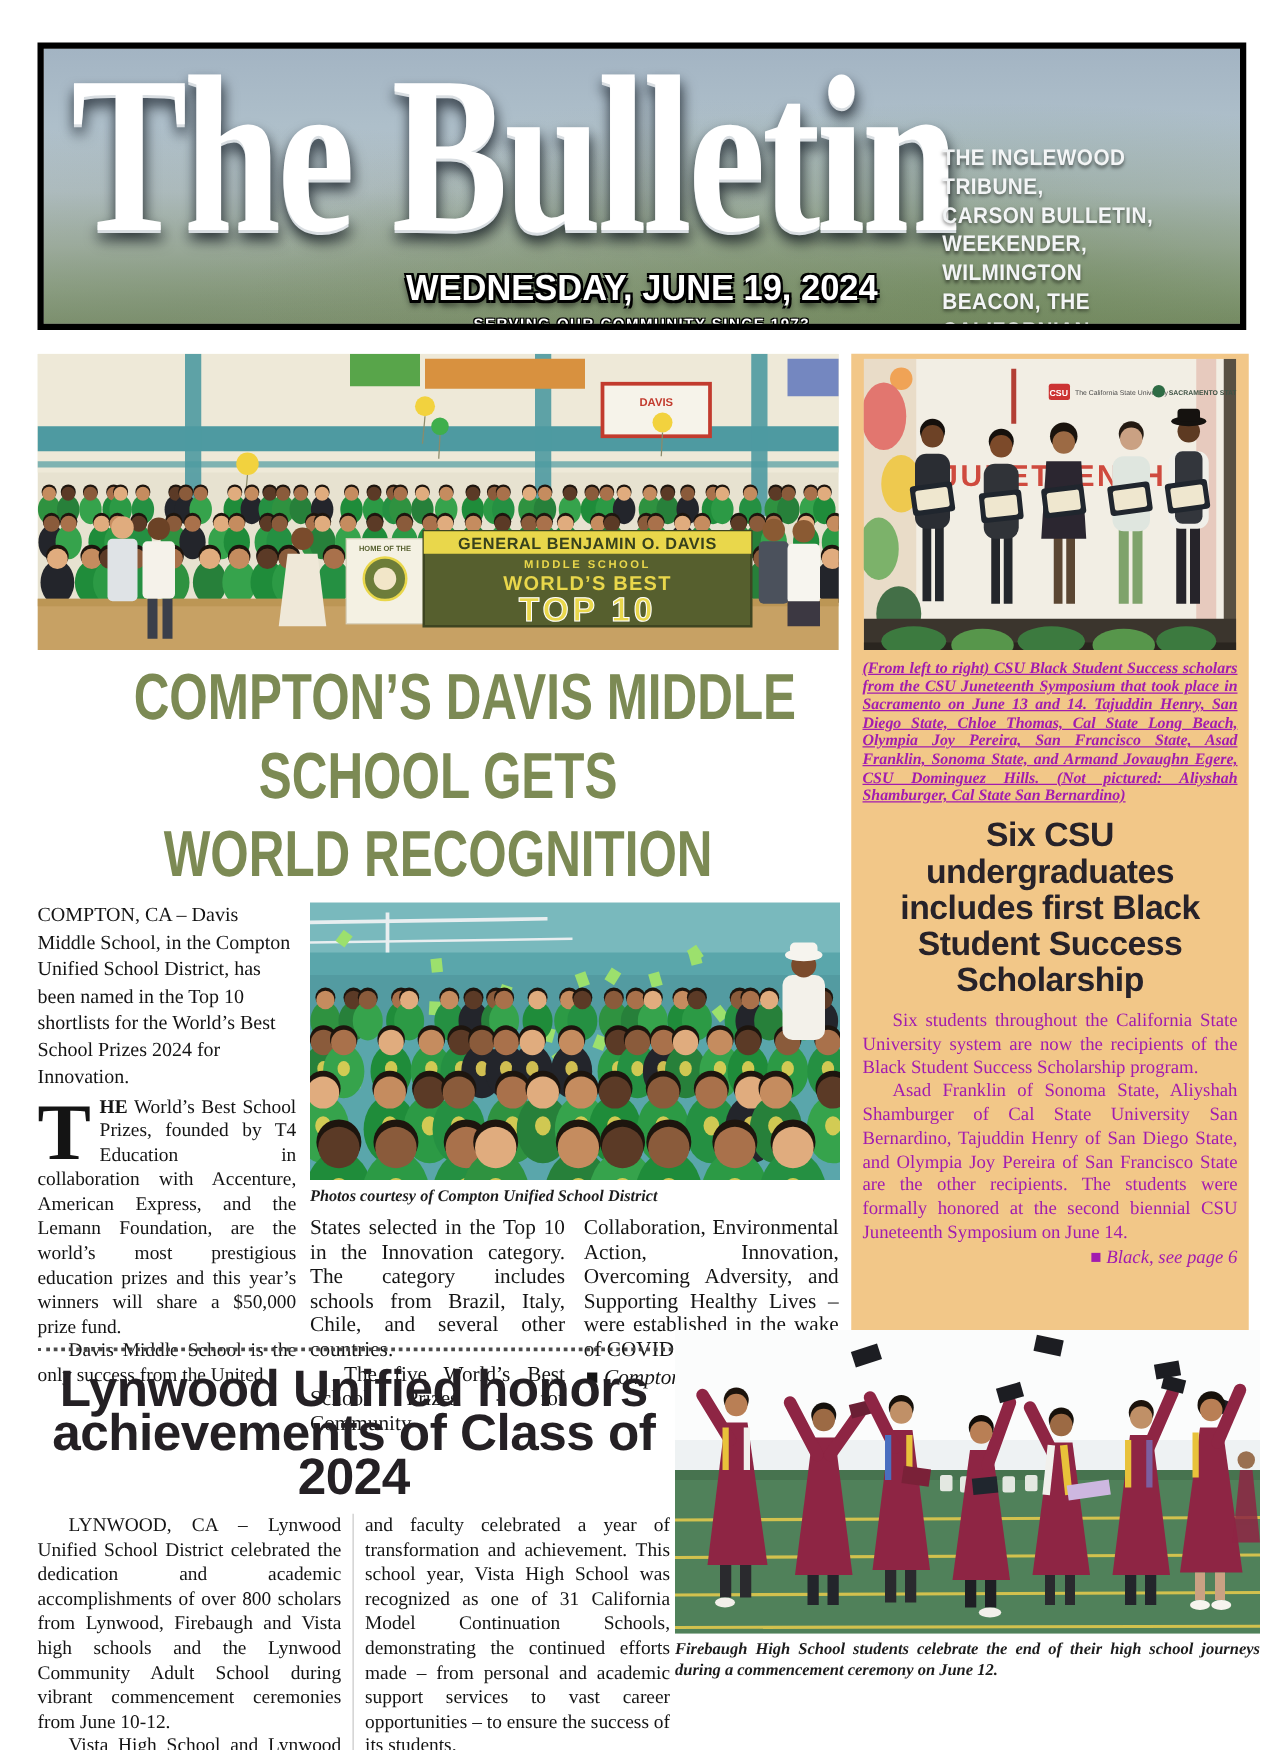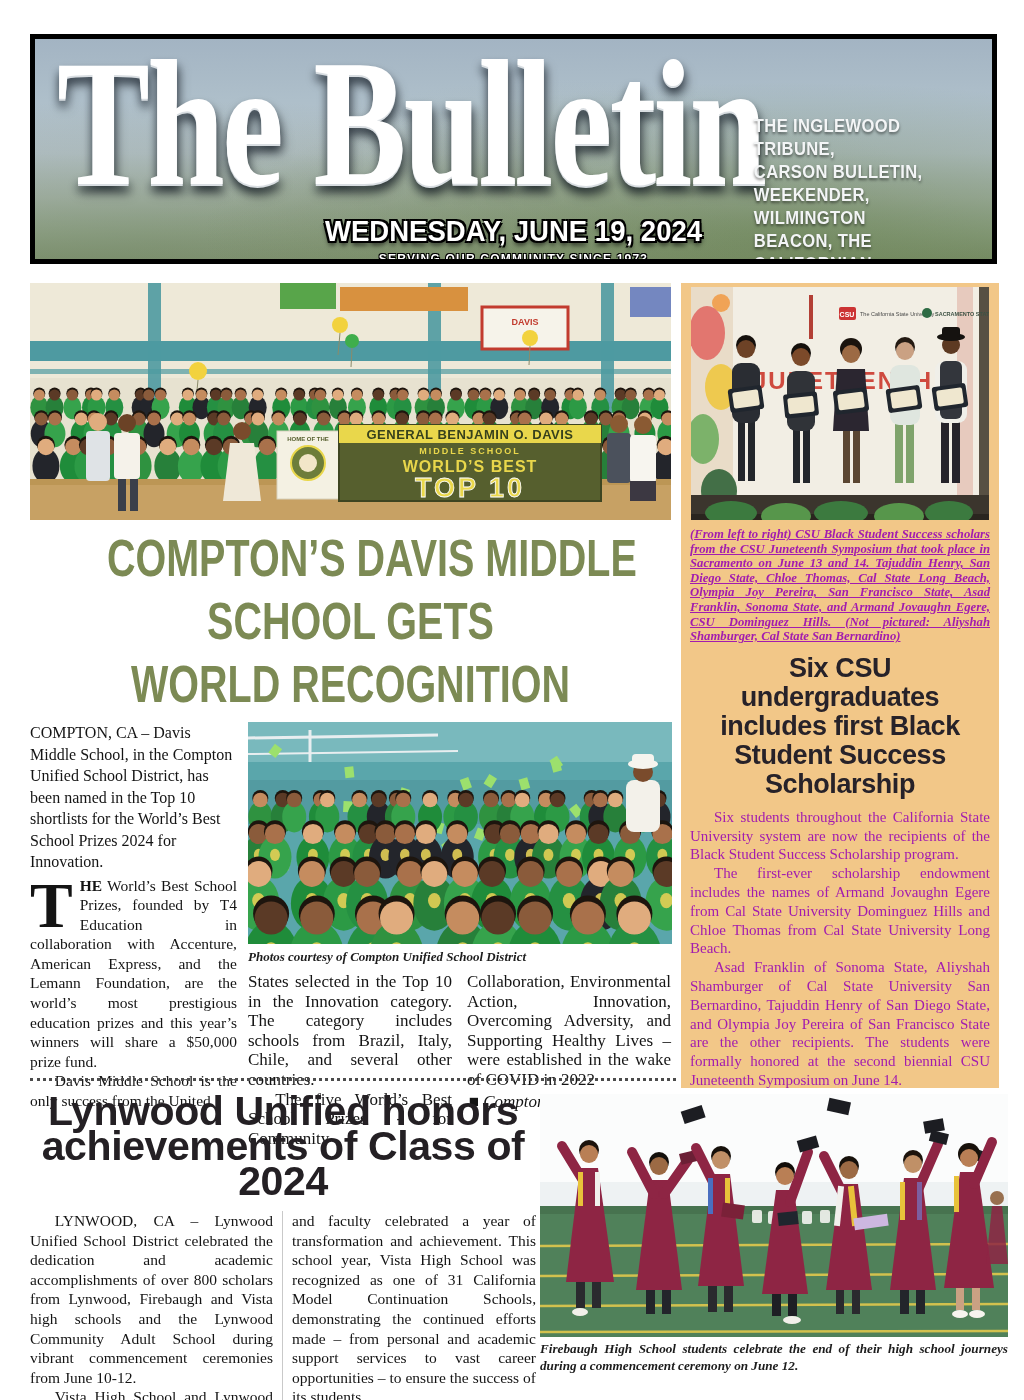--- a/index.html
+++ b/index.html
@@ -68,21 +68,21 @@
 
   
   #lynwood { position:absolute; left:30px; top:1094px; width:506px; }
   .ly-line { text-align:center; font-family:"Liberation Sans",sans-serif; font-weight:bold;
     font-size:41px; line-height:35px; color:#242024; letter-spacing:-.4px; }
   .ly-cols { display:flex; margin-top:12px; }
   .ly-col { font-size:15.5px; line-height:19.6px; text-align:justify; }
   .ly-col1 { width:253px; padding-right:9px; border-right:1px solid #c9c9c9; }
   .ly-col2 { width:253px; padding-left:9px; }
   .ly-col p { margin:0; }
-  #photo4wrap { position:absolute; left:540px; top:1094px; width:468px; }
+  #photo4wrap { position:absolute; left:540px; top:1064px; width:468px; }
   .p4-caption { margin-top:4px; font-size:13.2px; line-height:16.5px; font-weight:bold; font-style:italic;
     text-align:justify; color:#1c1c1c; }
 
   svg text { font-family:"Liberation Sans",sans-serif; }
 </style>
 </head>
 <body>
 
 <div class="page">
 
@@ -846,21 +846,20 @@
     <div class="sb-caption">(From left to right) CSU Black Student Success scholars from the CSU Juneteenth Symposium that took place in Sacramento on June 13 and 14. Tajuddin Henry, San Diego State, Chloe Thomas, Cal State Long Beach, Olympia Joy Pereira, San Francisco State, Asad Franklin, Sonoma State, and Armand Jovaughn Egere, CSU Dominguez Hills. (Not pictured: Aliyshah Shamburger, Cal State San Bernardino)</div>
     <div class="sb-headline">
       <div>Six CSU</div>
       <div>undergraduates</div>
       <div>includes first Black</div>
       <div>Student Success</div>
       <div>Scholarship</div>
     </div>
     <div class="sb-body">
       <p>Six students throughout the California State University system are now the recipients of the Black Student Success Scholarship program.</p>
-      <p>The first-ever scholarship endowment includes the names of Armand Jovaughn Egere from Cal State University Dominguez Hills and Chloe Thomas from Cal State University Long Beach.</p>
       <p>Asad Franklin of Sonoma State, Aliyshah Shamburger of Cal State University San Bernardino, Tajuddin Henry of San Diego State, and Olympia Joy Pereira of San Francisco State are the other recipients. The students were formally honored at the second biennial CSU Juneteenth Symposium on June 14.</p>
       <p class="sb-jump">■ Black, see page 6</p>
     </div>
   </div>
 
   <div id="lynwood">
     <div>
       <div class="ly-line">Lynwood Unified honors</div>
       <div class="ly-line">achievements of Class of 2024</div>
     </div>

